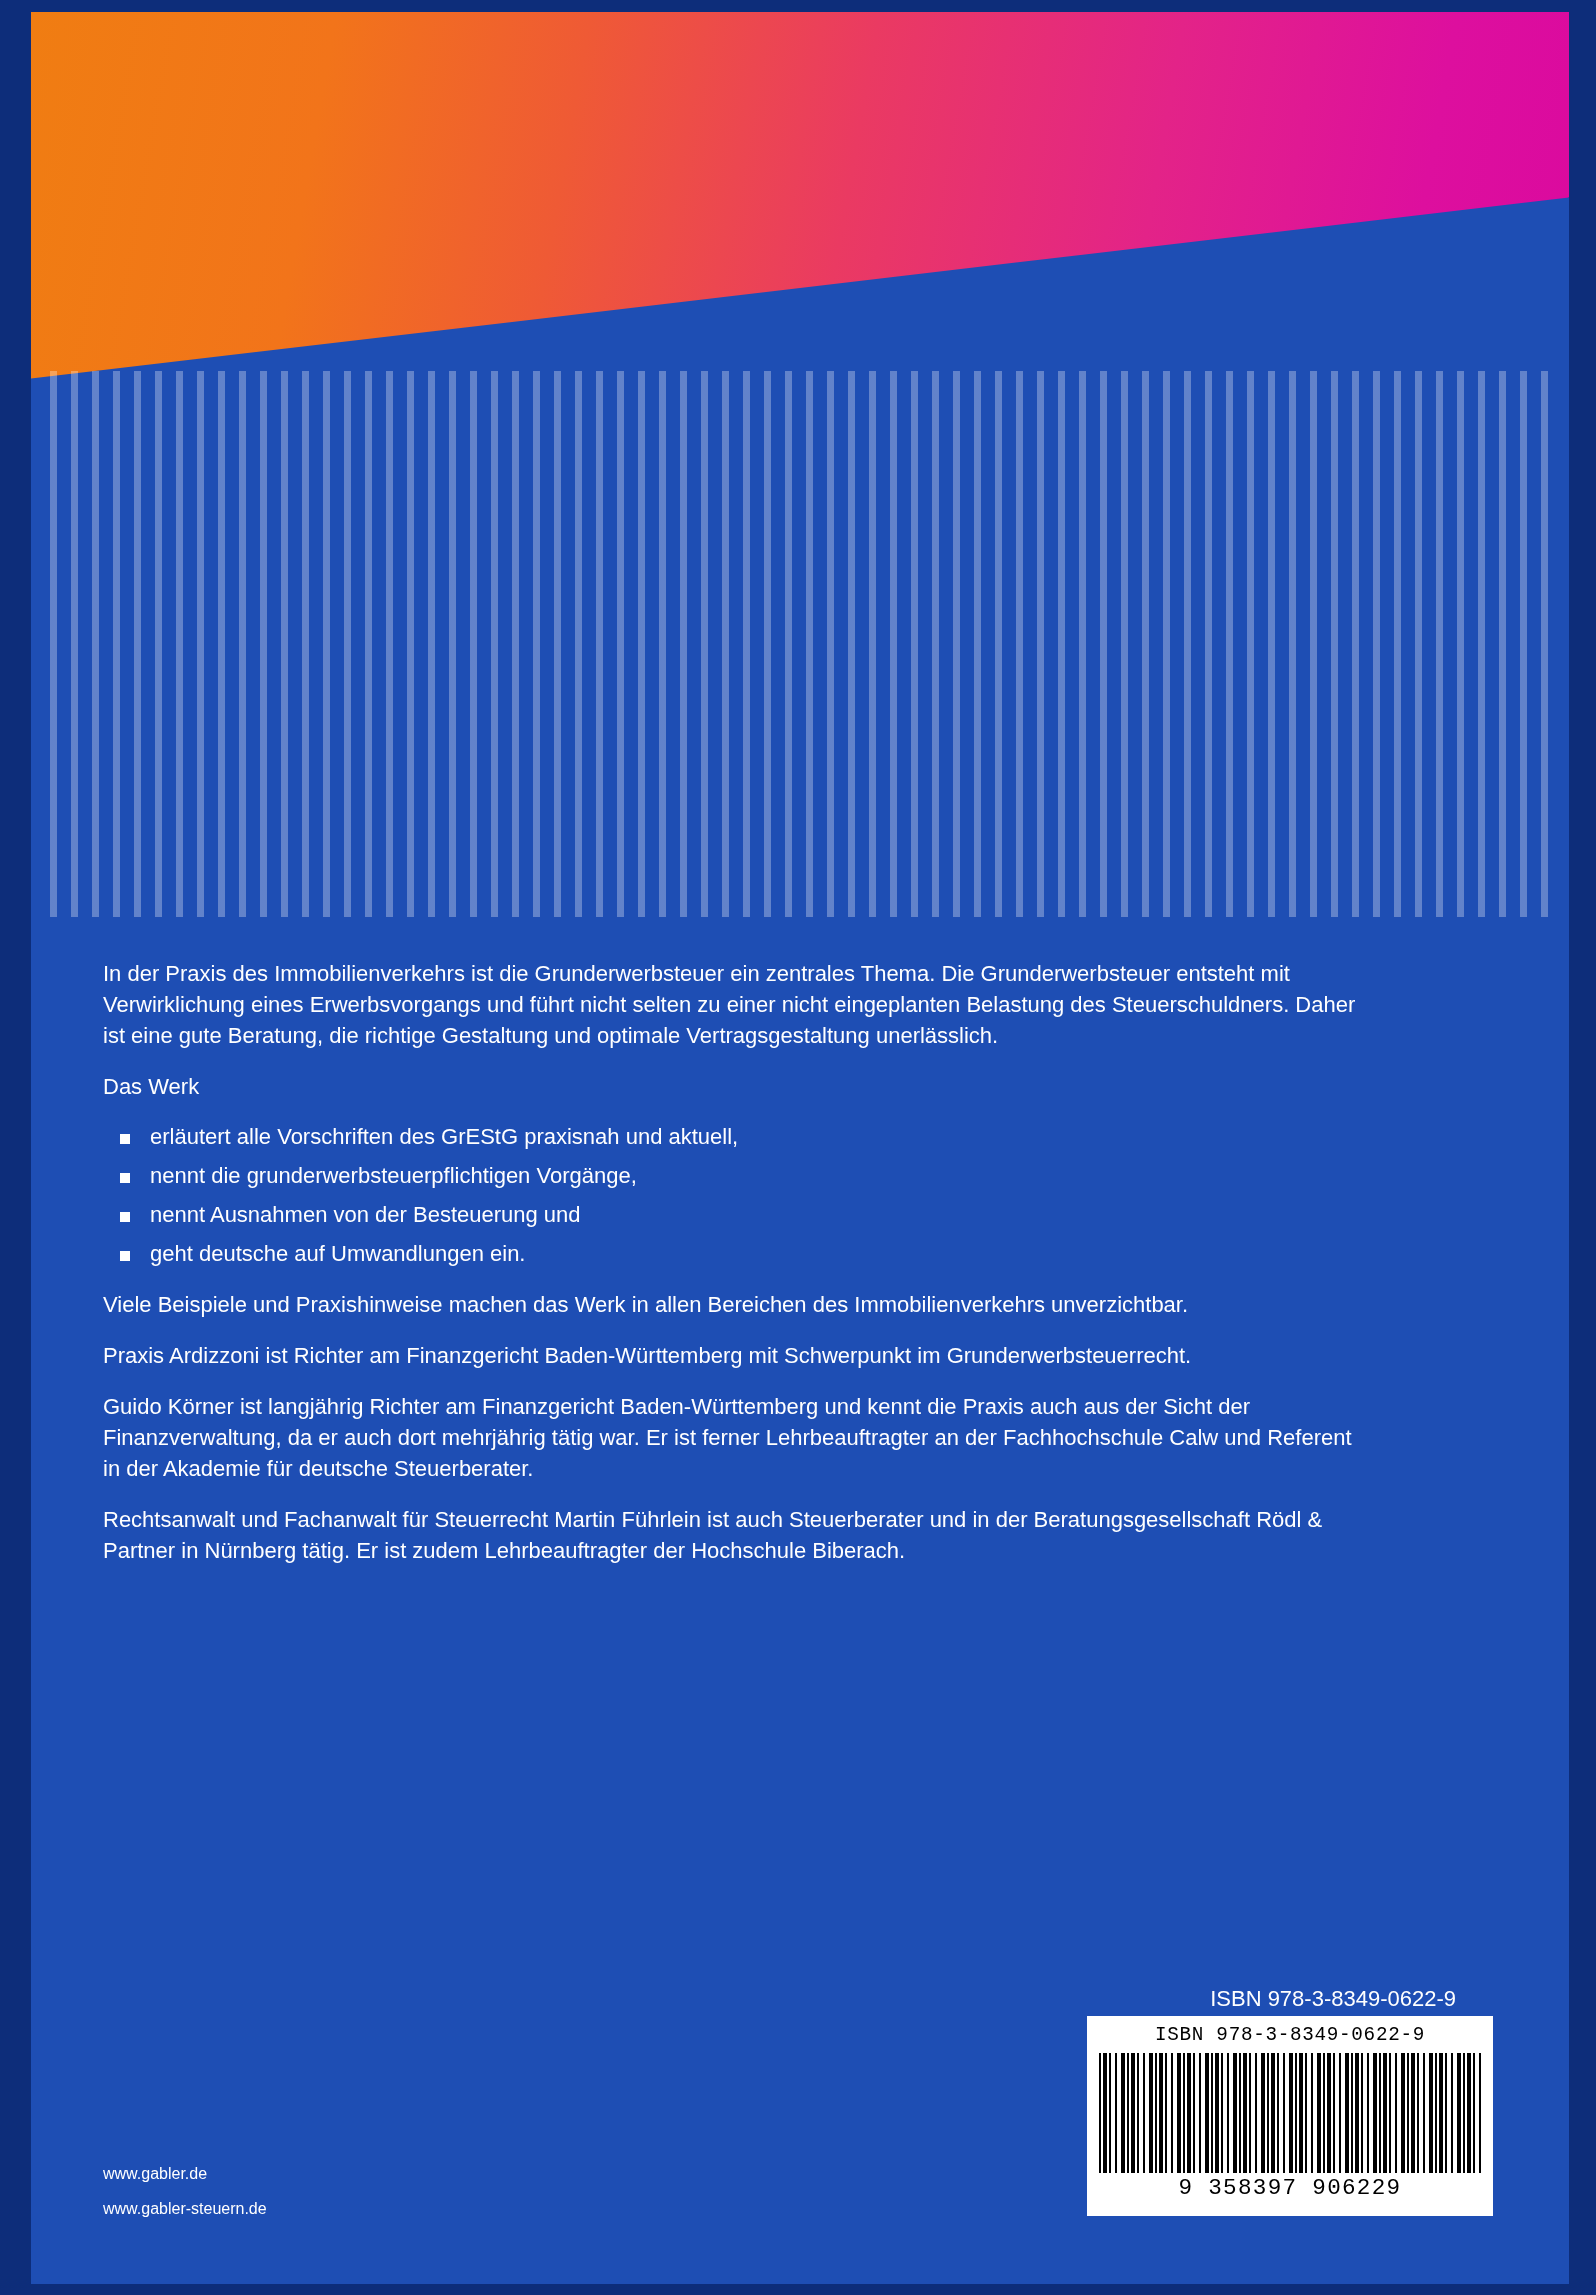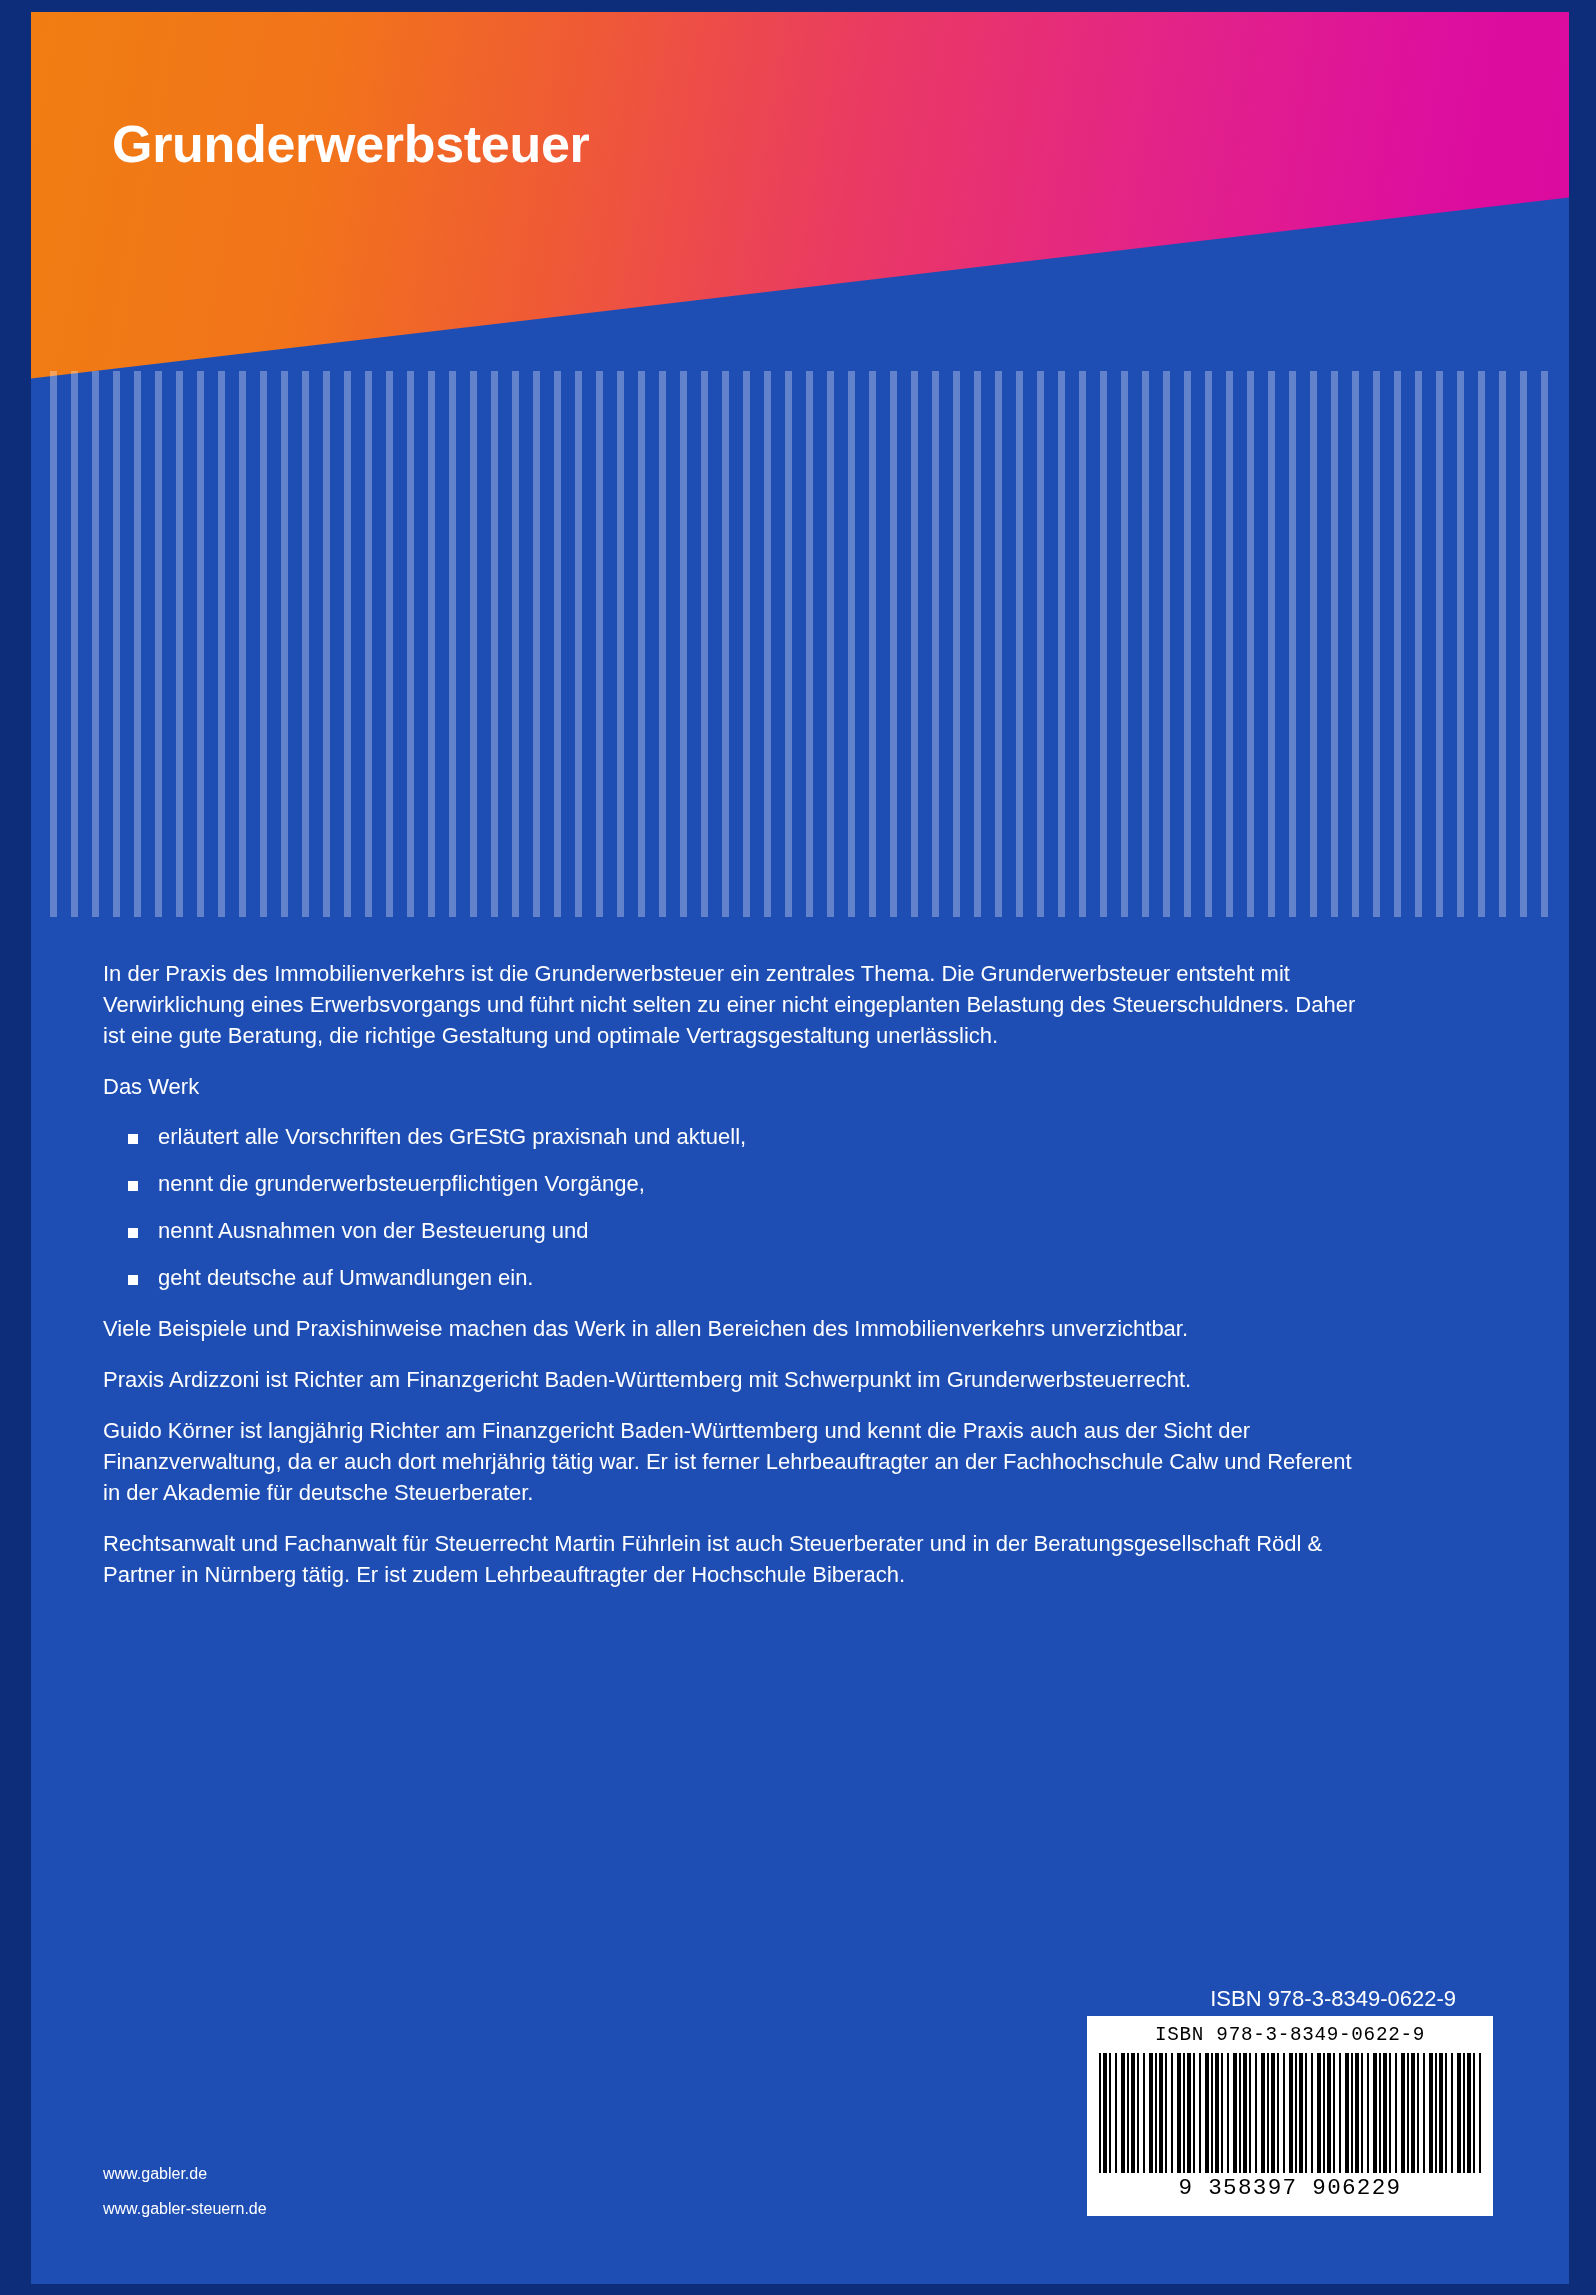--- a/index.html
+++ b/index.html
@@ -147,21 +147,21 @@
   .para.tight { margin-bottom: 19px; }
 
   .bullets {
     list-style: none;
     margin: 0 0 20px 0;
     padding: 0;
   }
   .bullets li {
     position: relative;
     padding-left: 39px;
-    margin: 16px;
+    margin: 8px;
     line-height: 31px;
   }
   .bullets li .sq {
     position: absolute;
     left: 9.3px;
     top: 12.6px;
     width: 10px;
     height: 10px;
     background: #ffffff;
     display: block;
@@ -245,21 +245,20 @@
 
   <div class="body-bg"></div>
 
   <div class="graphic">
     <div class="grad-layer"></div>
     <div class="wedge"></div>
     <div class="wedge-blue"></div>
     <div class="stripes"></div>
   </div>
 
-  <div class="title">Grunderwerbsteuer</div>
 
   <div class="text-block">
     <p class="para">In der Praxis des Immobilienverkehrs ist die Grunderwerbsteuer ein zentrales Thema. Die Grunderwerbsteuer entsteht mit Verwirklichung eines Erwerbsvorgangs und führt nicht selten zu einer nicht eingeplanten Belastung des Steuerschuldners. Daher ist eine gute Beratung, die richtige Gestaltung und optimale Vertragsgestaltung unerlässlich.</p>
 
     <p class="para tight">Das Werk</p>
     <ul class="bullets">
       <li><span class="sq"></span><span>erläutert alle Vorschriften des GrEStG praxisnah und aktuell,</span></li>
       <li><span class="sq"></span><span>nennt die grunderwerbsteuerpflichtigen Vorgänge,</span></li>
       <li><span class="sq"></span><span>nennt Ausnahmen von der Besteuerung und</span></li>
       <li><span class="sq"></span><span>geht deutsche auf Umwandlungen ein.</span></li>

